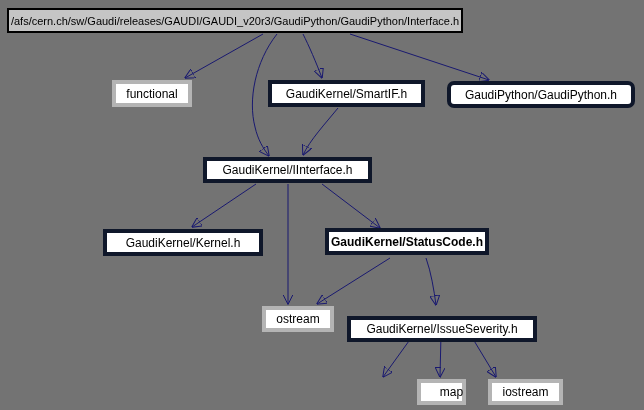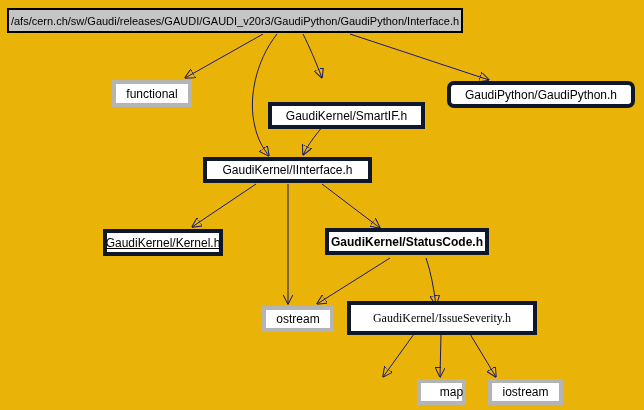--- a/index.html
+++ b/index.html
@@ -1,19 +1,19 @@
 <!DOCTYPE html>
 <html><head>
 <meta charset="utf-8">
 <style>
   html,body{margin:0;padding:0;background:#ffffff;}
   .canvas{
     position:relative;
     width:644px;height:410px;
-    background:#eab308;
+    background:#737373;
     font-family:"Liberation Sans","DejaVu Sans",sans-serif;
     overflow:hidden;
   }
   svg.edges{position:absolute;left:0;top:0;width:644px;height:410px;}
   svg.edges path{fill:none;stroke:#191970;stroke-width:1;}
   .node{
     position:absolute;
     box-sizing:border-box;
     display:flex;align-items:center;justify-content:center;
     background:#ffffff;
@@ -26,27 +26,27 @@
   .node.system{border-color:#b4b4b4;cursor:default;}
   .node.main{
     background:#c5c5c5;
     border:2px solid #000000;
     font-size:11px;
     cursor:default;
   }
   
   #n-top         {left:7px;   top:8px;   width:456px; height:25px;}
   #n-functional  {left:112px; top:80px;  width:80px;  height:27px;}
-  #n-smartif     {left:268px; top:80px;  width:157px; height:27px;margin-top:22px;}
+  #n-smartif     {left:268px; top:80px;  width:157px; height:27px;}
   #n-gaudipython {left:447px; top:81px;  width:188px; height:27px;border-radius:7px;}
   #n-iinterface  {left:203px; top:157px; width:169px; height:26px;}
-  #n-kernel      {left:103px; top:229px; width:120px; height:27px;text-decoration:underline;}
+  #n-kernel      {left:103px; top:229px; width:160px; height:27px;}
   #n-statuscode  {left:325px; top:228px; width:164px; height:27px;font-weight:bold;}
   #n-ostream     {left:262px; top:306px; width:72px;  height:26px;}
-  #n-issueseverity{left:347px;top:301px; width:190px; height:34px;font-family:Liberation Serif, serif;}
+  #n-issueseverity{left:347px;top:316px; width:190px; height:26px;}
   #n-string      {left:338px; top:379px; width:57px;  height:26px;}
   #n-map         {left:417px; top:379px; width:49px;  height:26px;padding-left:20px;}
   #n-iostream    {left:488px; top:379px; width:75px;  height:26px;}
 </style>
 </head>
 <body>
 
 <div class="canvas">
 
   <svg class="edges" viewBox="0 0 644 410" xmlns="http://www.w3.org/2000/svg">

